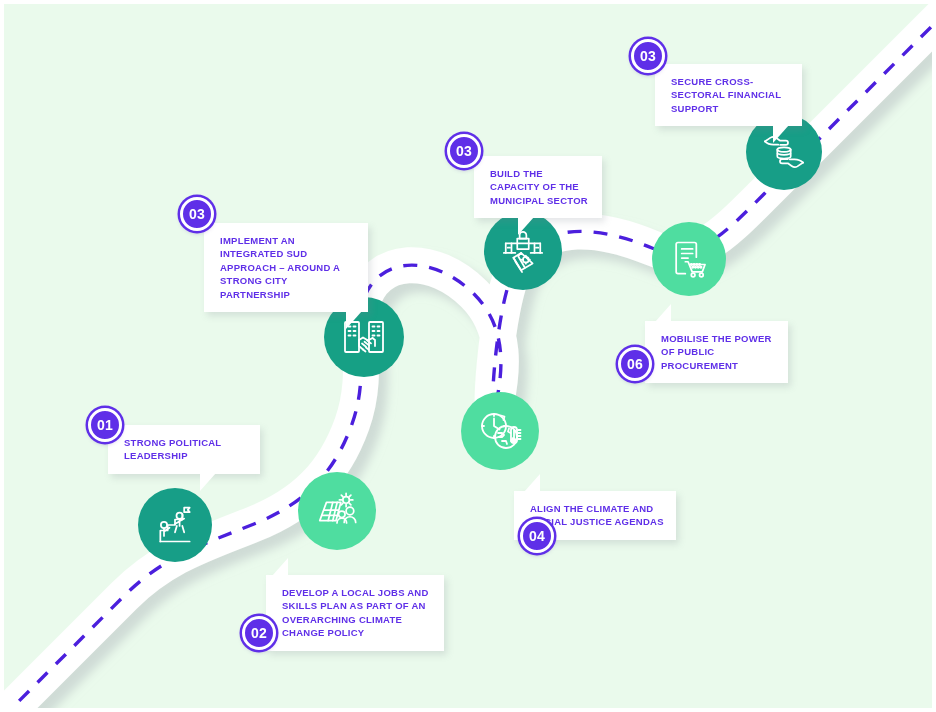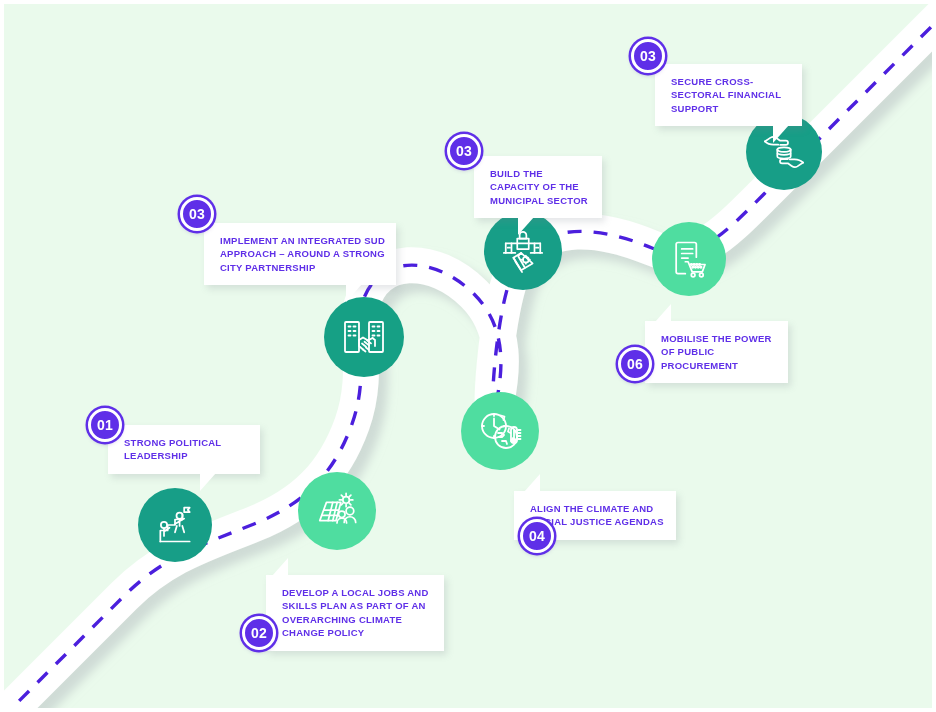--- a/index.html
+++ b/index.html
@@ -260,21 +260,21 @@
   <div class="callout" style="left:104px; top:421px; width:152px;">
     <span>STRONG POLITICAL LEADERSHIP</span>
     <i class="tail tail-down" style="left:92px;"></i>
   </div>
 
   <div class="callout" style="left:262px; top:571px; width:178px;">
     <span>DEVELOP A LOCAL JOBS AND SKILLS PLAN AS PART OF AN OVERARCHING CLIMATE CHANGE POLICY</span>
     <i class="tail tail-up" style="left:6px;"></i>
   </div>
 
-  <div class="callout" style="left:200px; top:219px; width:192px;">
+  <div class="callout" style="left:200px; top:219px; width:164px;">
     <span>IMPLEMENT AN INTEGRATED SUD APPROACH – AROUND A STRONG CITY PARTNERSHIP</span>
     <i class="tail tail-down" style="left:142px;"></i>
   </div>
 
   <div class="callout" style="left:510px; top:487px; width:162px;">
     <span>ALIGN THE CLIMATE AND SOCIAL JUSTICE AGENDAS</span>
     <i class="tail tail-up" style="left:10px;"></i>
   </div>
 
   <div class="callout" style="left:470px; top:152px; width:128px;">

